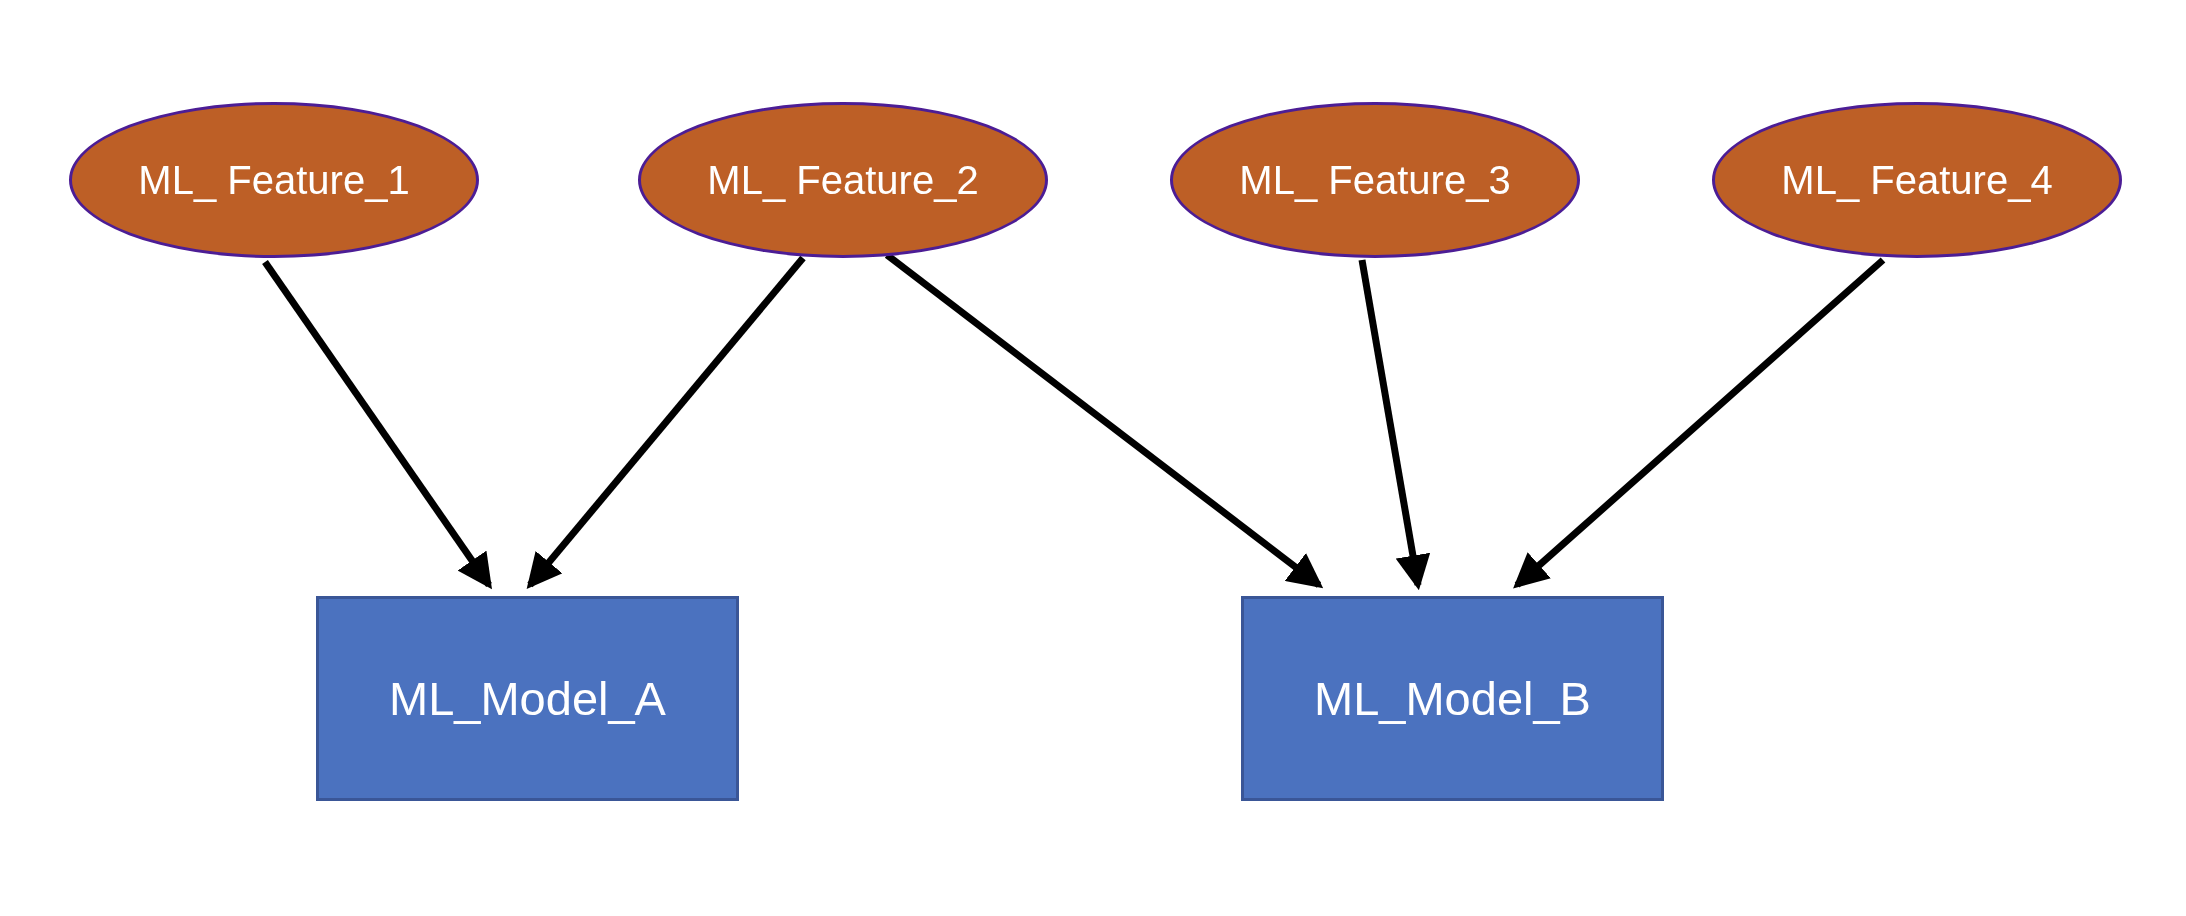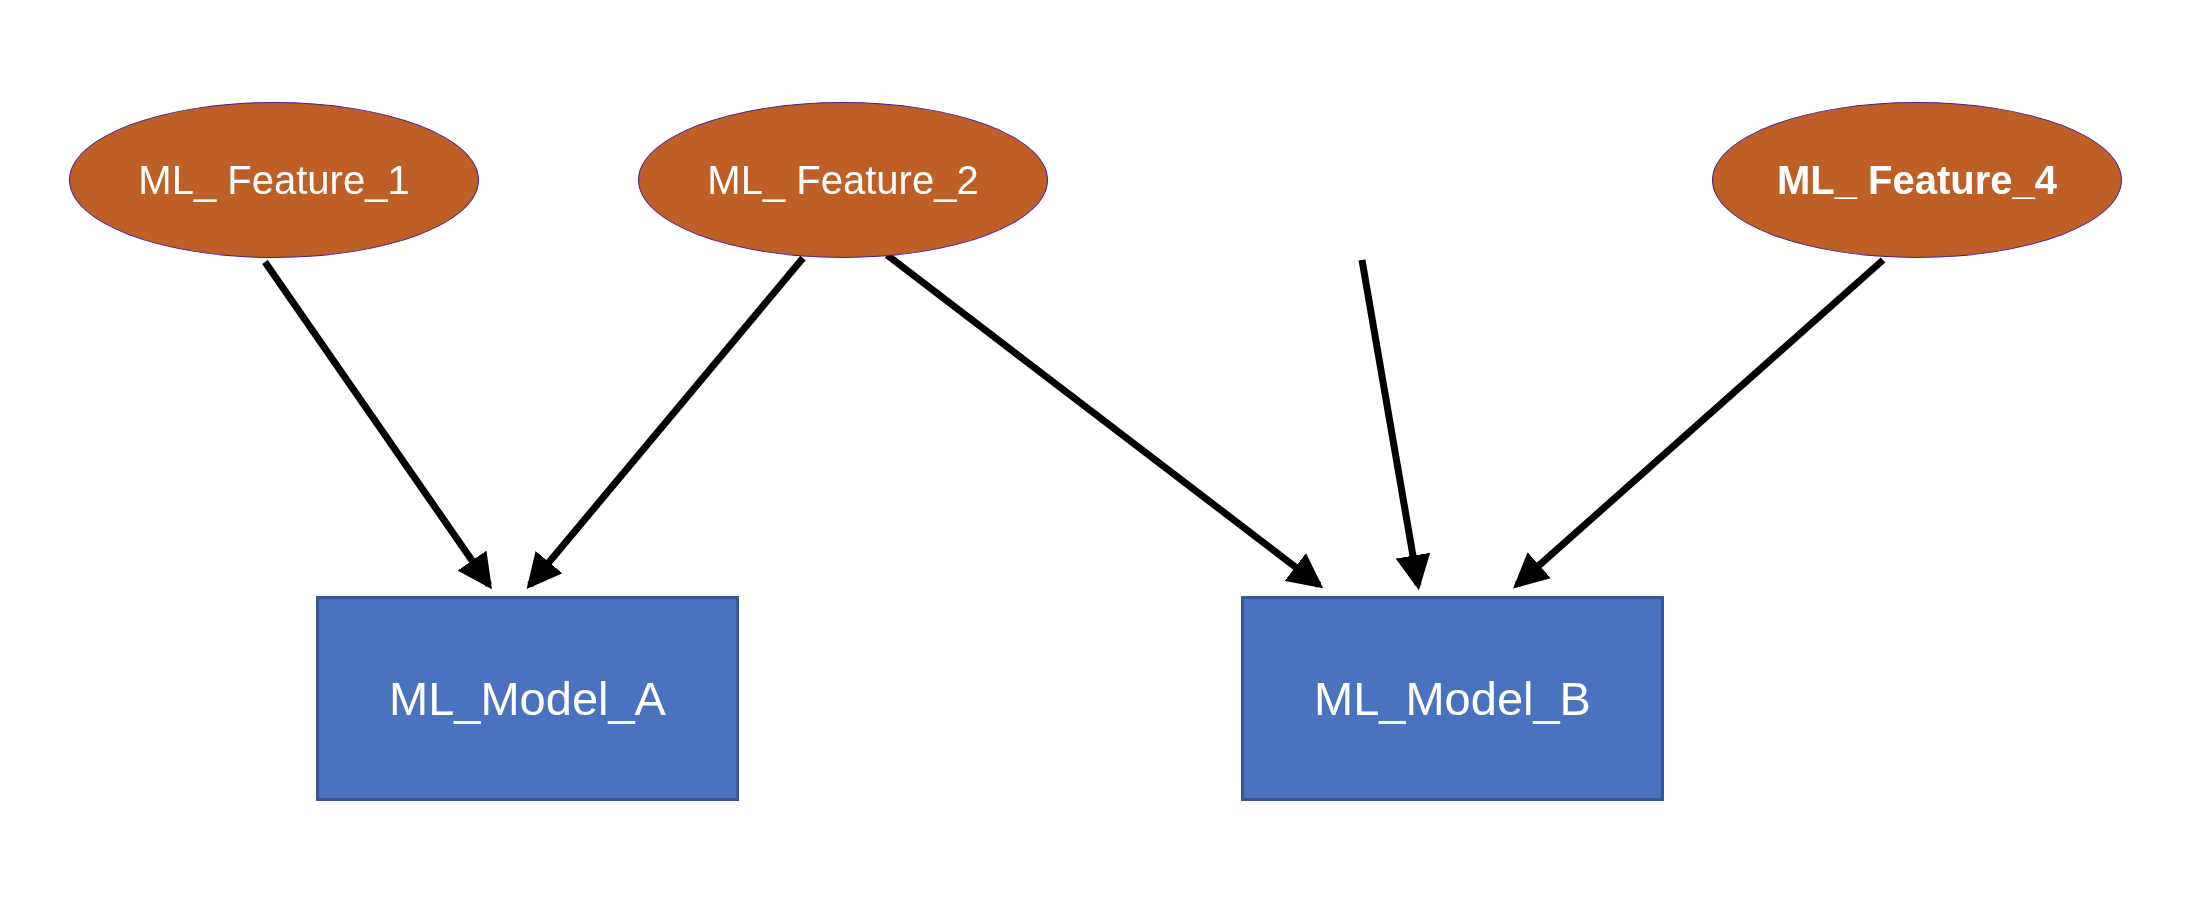--- a/index.html
+++ b/index.html
@@ -30,35 +30,35 @@
     box-sizing: border-box;
     color: #ffffff;
     text-align: center;
   }
   .feature {
     width: 410px;
     height: 156px;
     top: 102px;
     border-radius: 50%;
     background: #bd5f26;
-    border: 1px solid #4c1d95;
+    border: 3px solid #4c1d95;
     font-size: 40px;
   }
   .model {
     width: 423px;
     height: 205px;
     top: 596px;
     background: #4b72bf;
     border: 3px solid #3a5697;
     font-size: 47px;
   }
   #feature-1 { left: 69px; }
   #feature-2 { left: 638px; }
   #feature-3 { left: 1170px; }
-  #feature-4 { left: 1712px; font-weight: bold; }
+  #feature-4 { left: 1712px; }
   #model-a   { left: 316px; }
   #model-b   { left: 1241px; }
   .node-label {
     white-space: pre;
     pointer-events: none;
   }
 </style>
 </head>
 <body>
 
@@ -78,20 +78,23 @@
   </svg>
 
   <div id="feature-1" class="node feature">
     <span class="node-label">ML_ Feature_1</span>
   </div>
 
   <div id="feature-2" class="node feature">
     <span class="node-label">ML_ Feature_2</span>
   </div>
 
+  <div id="feature-3" class="node feature">
+    <span class="node-label">ML_ Feature_3</span>
+  </div>
 
   <div id="feature-4" class="node feature">
     <span class="node-label">ML_ Feature_4</span>
   </div>
 
   <div id="model-a" class="node model">
     <span class="node-label">ML_Model_A</span>
   </div>
 
   <div id="model-b" class="node model">

